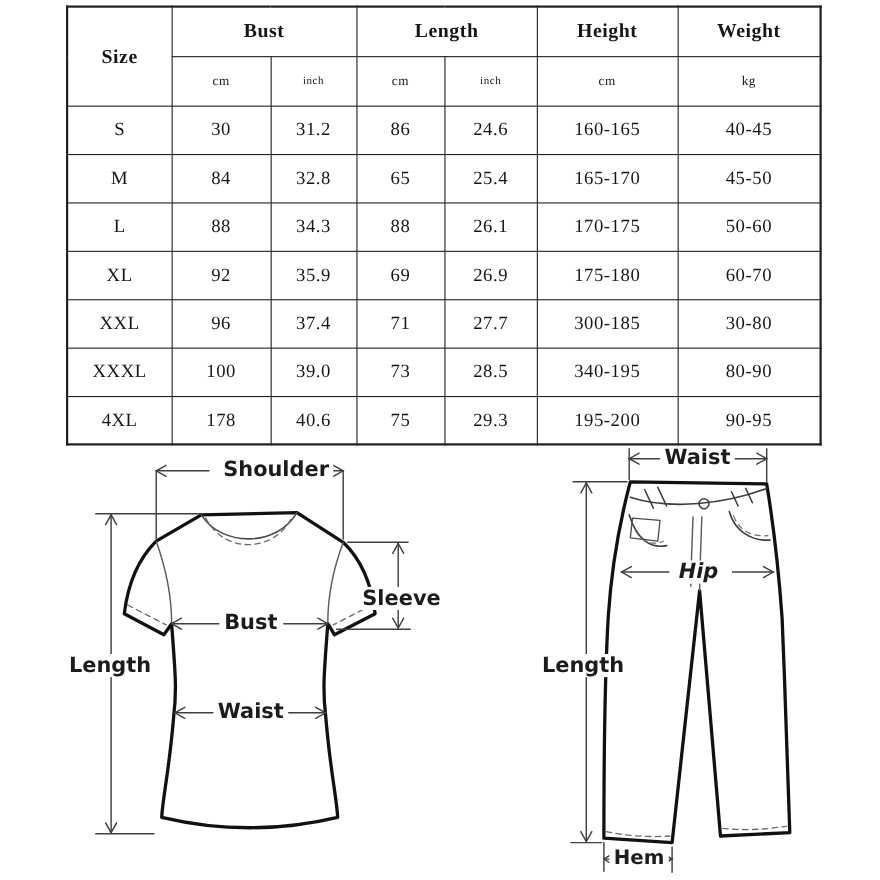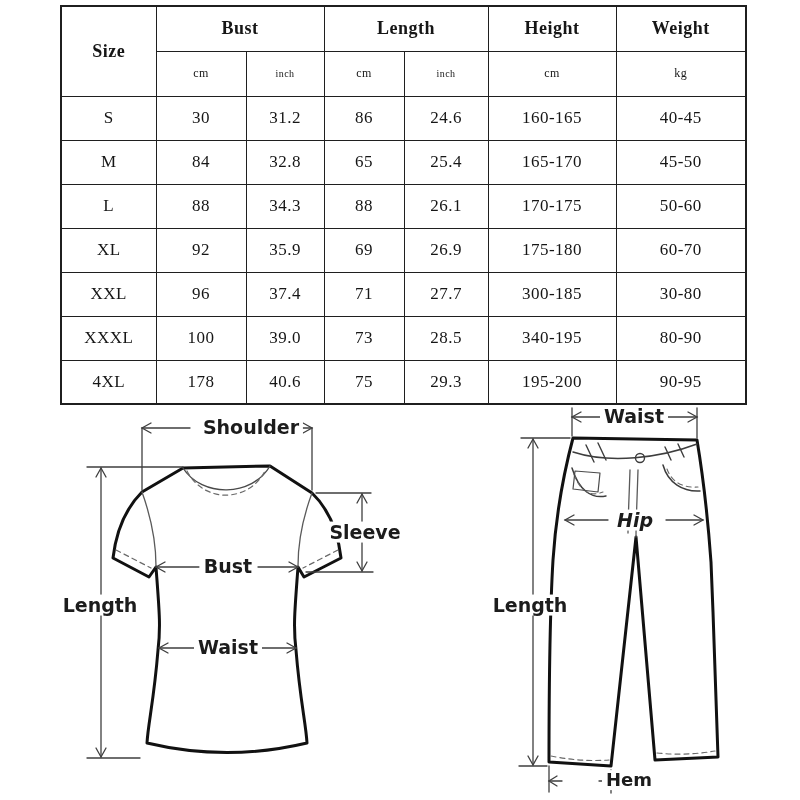--- a/index.html
+++ b/index.html
@@ -17,21 +17,21 @@
   th.sub{font-size:12px;font-weight:normal;}
   th.sub-small{font-size:10px;font-weight:normal;}
   td.val{font-size:17px;font-weight:normal;}
   thead tr{height:45px;}
   tbody tr{height:44px;}
 
   
   .m-label{position:absolute;transform:translate(-50%,-50%);
        font-family:"DejaVu Sans", sans-serif;font-weight:600;font-size:19px;
        color:#1c1c1c;background:#fff;padding:0 4px;white-space:nowrap;line-height:1.1;}
-  .m-label.small{font-size:18px;margin-left:48px;}
+  .m-label.small{font-size:18px;}
   svg{position:absolute;left:0;top:0;}
 </style>
 </head>
 <body>
 
 <svg width="800" height="800" viewBox="0 0 800 800">
 
   <g fill="none" stroke-linecap="round" stroke-linejoin="round">
     <path d="M142,492 L183,468 L270,466 L312,493
          Q336,516 341,558 L304,577 L298,567
@@ -133,21 +133,21 @@
       <path d="M549,766 V792"></path>
       <path d="M611,770 V793"></path>
       <path d="M549,781 H562 M599,781 H611"></path>
       <path d="M557,776 L549,781 L557,786"></path>
       <path d="M603,776 L611,781 L603,786"></path>
     </g>
   </g>
 </svg>
 
 <div class="m-label" style="left:227px;top:427px;margin-left:24px;">Shoulder</div>
-<div class="m-label" style="left:365px;top:532px;">Sleeve</div>
+<div class="m-label" style="left:365px;top:544px;">Sleeve</div>
 <div class="m-label" style="left:228px;top:566px;">Bust</div>
 <div class="m-label" style="left:228px;top:647px;">Waist</div>
 <div class="m-label" style="left:100px;top:605px;">Length</div>
 
 <div class="m-label" style="left:634px;top:416px;">Waist</div>
 <div class="m-label" style="left:635px;top:520px;font-style:italic;">Hip</div>
 <div class="m-label" style="left:530px;top:605px;">Length</div>
 <div class="m-label small" style="left:581px;top:780px;">Hem</div>
 
 <div class="table-wrap">

